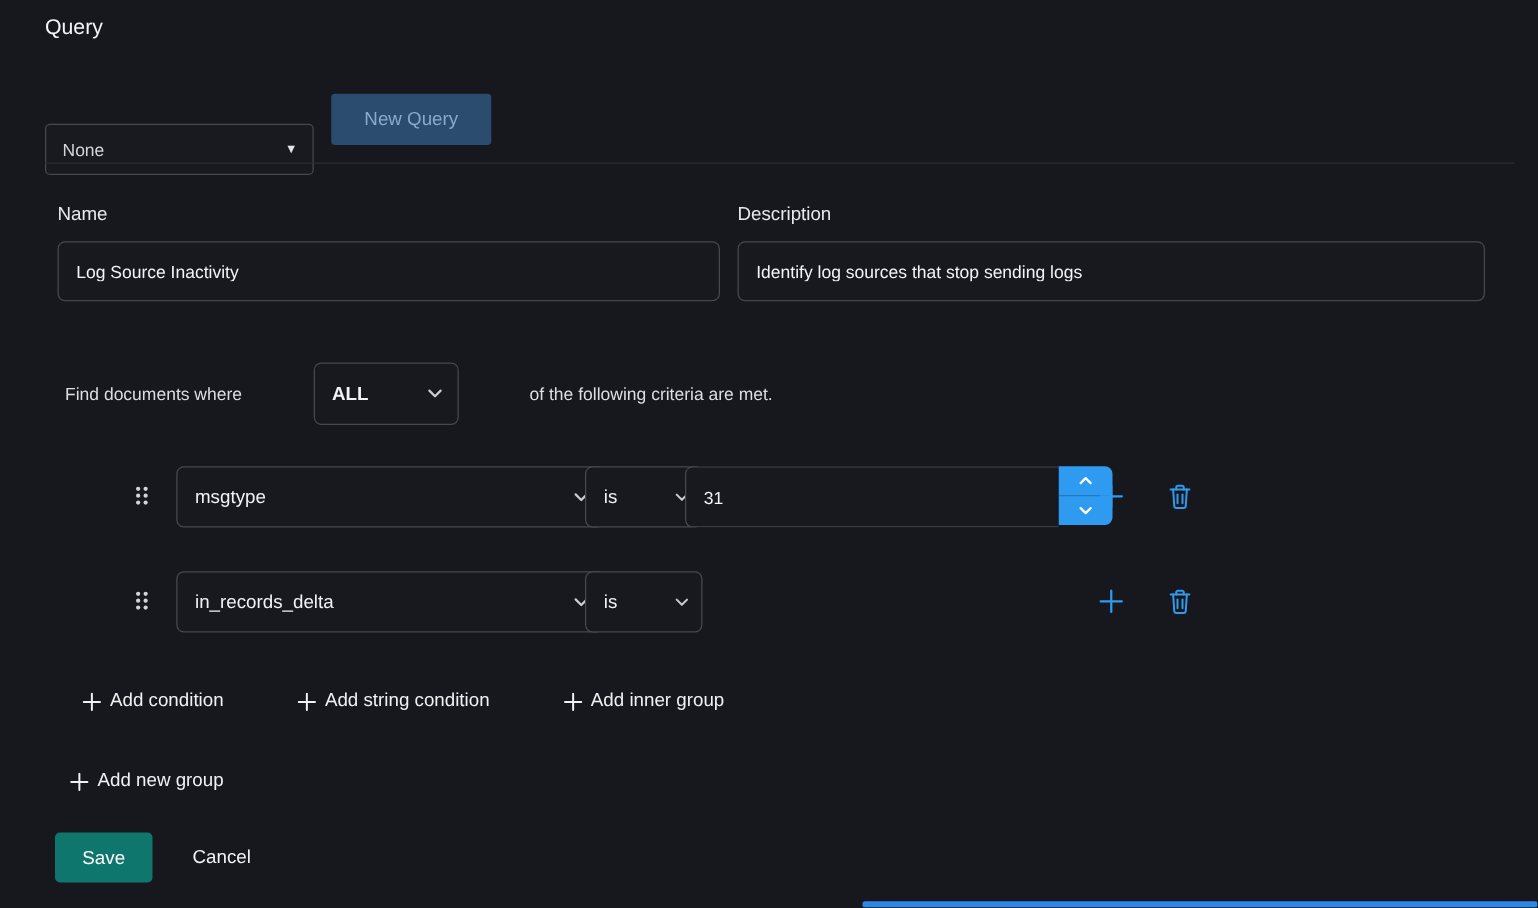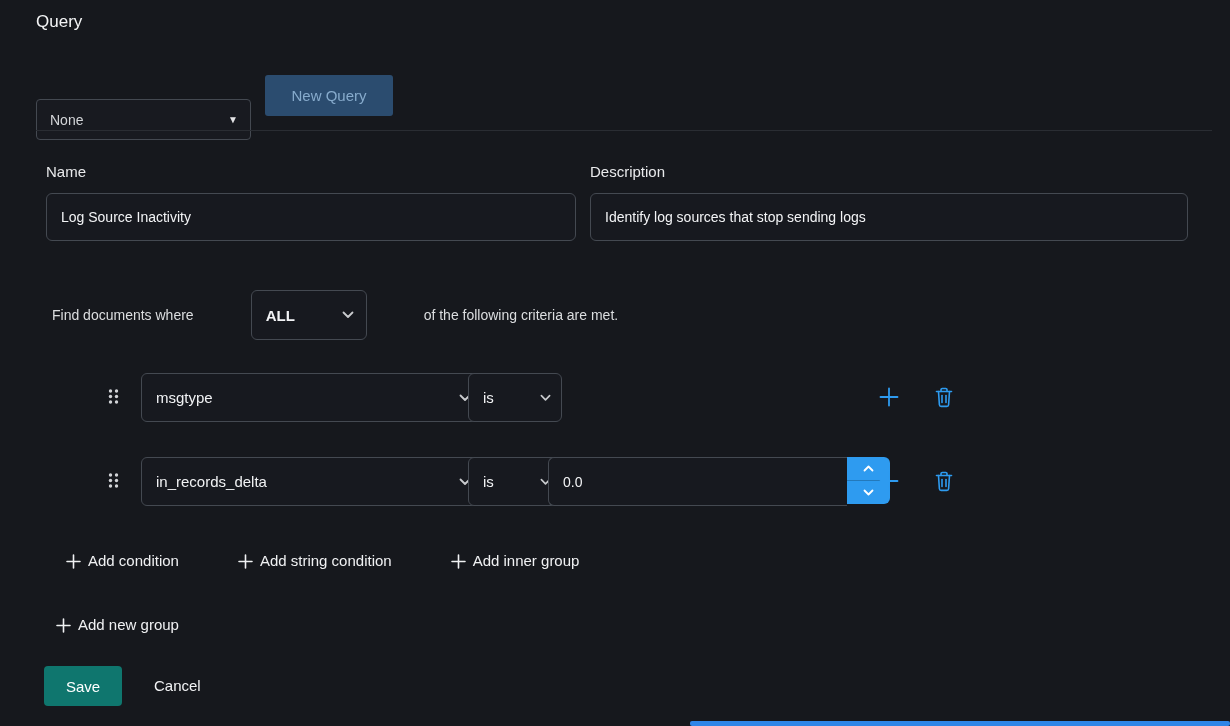--- a/index.html
+++ b/index.html
@@ -122,63 +122,22 @@
     <span style="line-height:0;"><svg width="12" height="8" viewBox="0 0 12 8">
           <path d="M1.5 1.5 L6 6 L10.5 1.5" fill="none" stroke="#c9cbce" stroke-width="1.8" stroke-linecap="round" stroke-linejoin="round"></path>
         </svg></span>
   </div>
   <div class="sel op-sel">
     <span>is</span>
     <span style="line-height:0;"><svg width="11" height="8" viewBox="0 0 12 8">
           <path d="M1.5 1.5 L6 6 L10.5 1.5" fill="none" stroke="#c9cbce" stroke-width="1.8" stroke-linecap="round" stroke-linejoin="round"></path>
         </svg></span>
   </div>
-  <span class="icon-btn plus-btn">
-    <svg width="22" height="22" viewBox="0 0 22 22">
-        <path d="M11 2.5 V19.5 M2.5 11 H19.5" stroke="#2e9bf0" stroke-width="1.8" stroke-linecap="round"></path>
-      </svg>
-  </span>
-  <span class="icon-btn trash-btn">
-    <svg width="20" height="22" viewBox="0 0 20 22" fill="none" stroke="#2e9bf0" stroke-width="1.6" stroke-linecap="round" stroke-linejoin="round">
-      <path d="M2.5 5.5 H17.5"></path>
-        <path d="M7 5.5 V3.8 a1.3 1.3 0 0 1 1.3-1.3 h3.4 a1.3 1.3 0 0 1 1.3 1.3 V5.5"></path>
-      <path d="M4.5 5.5 L5.4 18.8 a1.7 1.7 0 0 0 1.7 1.6 h5.8 a1.7 1.7 0 0 0 1.7-1.6 L15.5 5.5"></path>
-      <path d="M8 9.5 V16.5"></path>
-        <path d="M12 9.5 V16.5"></path>
-    </svg>
-  </span>
-</div>
-
-<div class="abs cond-row" style="top:457px;padding-left:31px;">
-  <span class="drag-handle">
-    <svg width="13" height="17" viewBox="0 0 13 17">
-      <g fill="#d2d4d8">
-          <circle cx="3.5" cy="3" r="1.7"></circle>
-          <circle cx="9.5" cy="3" r="1.7"></circle>
-          <circle cx="3.5" cy="8.5" r="1.7"></circle>
-          <circle cx="9.5" cy="8.5" r="1.7"></circle>
-          <circle cx="3.5" cy="14" r="1.7"></circle>
-          <circle cx="9.5" cy="14" r="1.7"></circle>
-        </g>
-    </svg>
-  </span>
-  <div class="sel field-sel">
-    <span>in_records_delta</span>
-    <span style="line-height:0;"><svg width="12" height="8" viewBox="0 0 12 8">
-          <path d="M1.5 1.5 L6 6 L10.5 1.5" fill="none" stroke="#c9cbce" stroke-width="1.8" stroke-linecap="round" stroke-linejoin="round"></path>
-        </svg></span>
-  </div>
-  <div class="sel op-sel">
-    <span>is</span>
-    <span style="line-height:0;"><svg width="11" height="8" viewBox="0 0 12 8">
-          <path d="M1.5 1.5 L6 6 L10.5 1.5" fill="none" stroke="#c9cbce" stroke-width="1.8" stroke-linecap="round" stroke-linejoin="round"></path>
-        </svg></span>
-  </div>
   <div class="num-group">
-    <input class="text-input num-input" value="0.0" style="">
+    <input class="text-input num-input" value="31" style="">
     <div class="spinner">
       <button class="spin up">
           <svg width="11" height="7" viewBox="0 0 11 7">
             <path d="M1.5 5.5 L5.5 1.5 L9.5 5.5" fill="none" stroke="#fff" stroke-width="1.8" stroke-linecap="round" stroke-linejoin="round"></path>
           </svg>
         </button>
       <button class="spin down">
           <svg width="11" height="7" viewBox="0 0 11 7">
             <path d="M1.5 1.5 L5.5 5.5 L9.5 1.5" fill="none" stroke="#fff" stroke-width="1.8" stroke-linecap="round" stroke-linejoin="round"></path>
           </svg>
@@ -194,20 +153,61 @@
     <svg width="20" height="22" viewBox="0 0 20 22" fill="none" stroke="#2e9bf0" stroke-width="1.6" stroke-linecap="round" stroke-linejoin="round">
       <path d="M2.5 5.5 H17.5"></path>
         <path d="M7 5.5 V3.8 a1.3 1.3 0 0 1 1.3-1.3 h3.4 a1.3 1.3 0 0 1 1.3 1.3 V5.5"></path>
       <path d="M4.5 5.5 L5.4 18.8 a1.7 1.7 0 0 0 1.7 1.6 h5.8 a1.7 1.7 0 0 0 1.7-1.6 L15.5 5.5"></path>
       <path d="M8 9.5 V16.5"></path>
         <path d="M12 9.5 V16.5"></path>
     </svg>
   </span>
 </div>
 
+<div class="abs cond-row" style="top:457px;padding-left:31px;">
+  <span class="drag-handle">
+    <svg width="13" height="17" viewBox="0 0 13 17">
+      <g fill="#d2d4d8">
+          <circle cx="3.5" cy="3" r="1.7"></circle>
+          <circle cx="9.5" cy="3" r="1.7"></circle>
+          <circle cx="3.5" cy="8.5" r="1.7"></circle>
+          <circle cx="9.5" cy="8.5" r="1.7"></circle>
+          <circle cx="3.5" cy="14" r="1.7"></circle>
+          <circle cx="9.5" cy="14" r="1.7"></circle>
+        </g>
+    </svg>
+  </span>
+  <div class="sel field-sel">
+    <span>in_records_delta</span>
+    <span style="line-height:0;"><svg width="12" height="8" viewBox="0 0 12 8">
+          <path d="M1.5 1.5 L6 6 L10.5 1.5" fill="none" stroke="#c9cbce" stroke-width="1.8" stroke-linecap="round" stroke-linejoin="round"></path>
+        </svg></span>
+  </div>
+  <div class="sel op-sel">
+    <span>is</span>
+    <span style="line-height:0;"><svg width="11" height="8" viewBox="0 0 12 8">
+          <path d="M1.5 1.5 L6 6 L10.5 1.5" fill="none" stroke="#c9cbce" stroke-width="1.8" stroke-linecap="round" stroke-linejoin="round"></path>
+        </svg></span>
+  </div>
+  <span class="icon-btn plus-btn">
+    <svg width="22" height="22" viewBox="0 0 22 22">
+        <path d="M11 2.5 V19.5 M2.5 11 H19.5" stroke="#2e9bf0" stroke-width="1.8" stroke-linecap="round"></path>
+      </svg>
+  </span>
+  <span class="icon-btn trash-btn">
+    <svg width="20" height="22" viewBox="0 0 20 22" fill="none" stroke="#2e9bf0" stroke-width="1.6" stroke-linecap="round" stroke-linejoin="round">
+      <path d="M2.5 5.5 H17.5"></path>
+        <path d="M7 5.5 V3.8 a1.3 1.3 0 0 1 1.3-1.3 h3.4 a1.3 1.3 0 0 1 1.3 1.3 V5.5"></path>
+      <path d="M4.5 5.5 L5.4 18.8 a1.7 1.7 0 0 0 1.7 1.6 h5.8 a1.7 1.7 0 0 0 1.7-1.6 L15.5 5.5"></path>
+      <path d="M8 9.5 V16.5"></path>
+        <path d="M12 9.5 V16.5"></path>
+    </svg>
+  </span>
+</div>
+
 <div class="abs add-links">
   <span class="add-link">
     <span style="line-height:0;"><svg width="15" height="15" viewBox="0 0 15 15">
           <path d="M7.5 1 V14 M1 7.5 H14" stroke="#f0f1f3" stroke-width="1.6" stroke-linecap="round"></path>
         </svg></span>
     <span>Add condition</span>
   </span>
   <span class="add-link">
     <span style="line-height:0;"><svg width="15" height="15" viewBox="0 0 15 15">
           <path d="M7.5 1 V14 M1 7.5 H14" stroke="#f0f1f3" stroke-width="1.6" stroke-linecap="round"></path>

